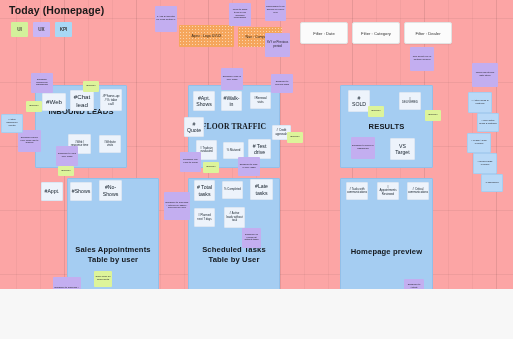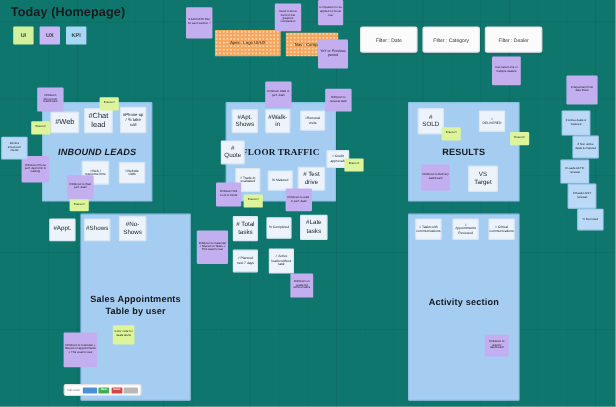--- a/index.html
+++ b/index.html
@@ -3,22 +3,22 @@
 <meta charset="utf-8">
 <style>
   html,body{margin:0;padding:0;}
   body{
     width:513px;height:339px;overflow:hidden;
     background:#f7f7f7;
     font-family:"Liberation Sans", sans-serif;
     -webkit-font-smoothing:antialiased;
   }
   #canvas{
-    position:relative;width:513px;height:339px;overflow:hidden;
-    background:#0f766e;
+    position:relative;width:513px;height:289px;overflow:hidden;
+    background:#fca5a5;
   }
   
   .grid{
     position:absolute;inset:0;
     background-image:
       linear-gradient(to right, rgba(0,0,0,.055) 1px, transparent 1px),
       linear-gradient(to bottom, rgba(0,0,0,.055) 1px, transparent 1px);
     background-size:72px 64px;
     background-position:-8px 18px;
     pointer-events:none;
@@ -134,21 +134,21 @@
 
   <div class="node sticky purple note-xs" style="left:265px;top:33px;width:25px;height:24px;">YoY or Previous period</div>
 
   <div class="node filtercard" style="left:300px;top:22px;width:48px;height:22px;">Filter : Date</div>
   <div class="node filtercard" style="left:352px;top:22px;width:48px;height:22px;">Filter : Category</div>
   <div class="node filtercard" style="left:404px;top:22px;width:48px;height:22px;">Filter : Dealer</div>
 
   <div class="node sticky purple note-xxs" style="left:410px;top:47px;width:24px;height:24px;">Can select one or multiple dealers</div>
 
   <div class="node frame" style="left:35px;top:85px;width:92px;height:83px;">
-    <div class="frame-title" style="top:36px;font-style:italic;">INBOUND LEADS</div>
+    <div class="frame-title" style="top:21px;">INBOUND LEADS</div>
   </div>
   <div class="node metric lg" style="left:42px;top:93px;width:24px;height:18px;">#Web</div>
   <div class="node metric lg" style="left:70px;top:90px;width:24px;height:21px;">#Chat lead</div>
   <div class="node metric sm" style="left:100px;top:89px;width:22px;height:22px;">#Phone-up / % take call</div>
   <div class="node metric xs" style="left:68px;top:134px;width:23px;height:20px;">#Web / response time</div>
   <div class="node metric xs" style="left:99px;top:135px;width:22px;height:18px;">#Website visits</div>
 
   <div class="node sticky purple note-xxs" style="left:31px;top:73px;width:22px;height:20px;">Drilldown Showroom Dashboard</div>
   <div class="node sticky purple note-xxs" style="left:56px;top:146px;width:22px;height:20px;">Drilldown to Web perf. dash</div>
   <div class="node sticky purple note-xxs" style="left:18px;top:130px;width:23px;height:22px;">Drilldown Phone perf. dash (Ok to Calling)</div>
@@ -207,29 +207,35 @@
   <div class="node sticky green note-xxs" style="left:94px;top:271px;width:18px;height:16px;">Color code for deals alerts</div>
 
   <div class="legend" style="left:53px;top:320px;">
     <span class="lbl">Full count</span>
     <span class="sw" style="background:#4a90d9;width:9px;"></span>
     <span class="sw" style="background:#3fae53;">DEAL</span>
     <span class="sw" style="background:#d64545;">SOLD</span>
     <span class="sw" style="background:#b9b9b9;width:9px;"></span>
   </div>
 
+  <div class="node frame" style="left:188px;top:178px;width:92px;height:156px;">
+    <div class="frame-title" style="top:66px;">
+      <span>Scheduled Tasks</span><br>
+      <span>Table by User</span>
+    </div>
+  </div>
   <div class="node metric" style="left:194px;top:180px;width:21px;height:21px;"># Total tasks</div>
   <div class="node metric xs" style="left:222px;top:181px;width:21px;height:18px;">% Completed</div>
   <div class="node metric" style="left:250px;top:179px;width:23px;height:21px;">#Late tasks</div>
   <div class="node metric xs" style="left:194px;top:208px;width:21px;height:19px;"># Planned next 7 days</div>
   <div class="node metric xs" style="left:224px;top:207px;width:21px;height:21px;"># Active leads without task</div>
   <div class="node sticky purple note-xxs" style="left:164px;top:192px;width:26px;height:28px;">Drilldown to Calendar + filtered on Tasks + This week's view</div>
   <div class="node sticky purple note-xxs" style="left:242px;top:228px;width:19px;height:20px;">Drilldown on Leads list without tasks</div>
 
   <div class="node frame" style="left:340px;top:178px;width:93px;height:156px;">
-    <div class="frame-title" style="top:68px;">Activity section</div>
+    <div class="frame-title" style="top:68px;">Homepage preview</div>
   </div>
   <div class="node metric xs" style="left:346px;top:182px;width:22px;height:18px;"># Tasks with communications</div>
   <div class="node metric xs" style="left:377px;top:182px;width:22px;height:18px;"># Appointments Reviewed</div>
   <div class="node metric xs" style="left:407px;top:182px;width:22px;height:18px;"># Critical communications</div>
   <div class="node sticky purple note-xxs" style="left:404px;top:279px;width:20px;height:18px;">Drilldown to Activity dashboard</div>
 
 </div>
 
 </body></html>

